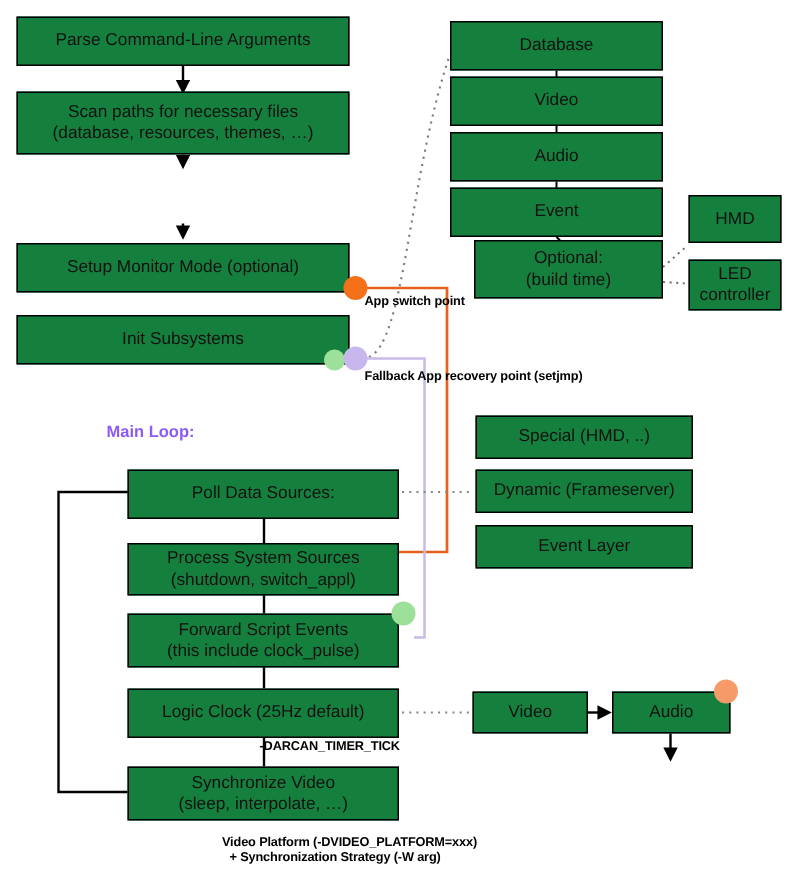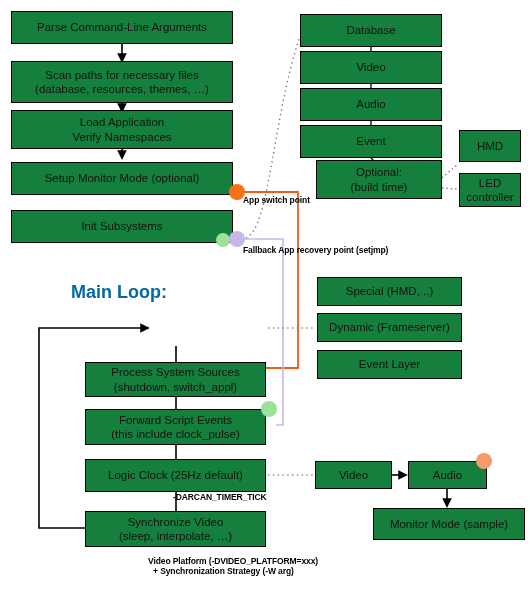--- a/index.html
+++ b/index.html
@@ -30,23 +30,23 @@
     position:absolute;
     font-size:8.5px;
     font-weight:bold;
     color:#000;
     z-index:5;
     white-space:nowrap;
     letter-spacing:-0.1px;
   }
   .section-title{
     position:absolute;
-    font-size:18px;
+    font-size:11px;
     font-weight:bold;
-    color:#0369a1;
+    color:#8b5cf6;
     z-index:5;
     white-space:nowrap;
     padding-left:16px;
   }
   .dot{
     position:absolute;
     border-radius:50%;
     z-index:4;
   }
   svg{position:absolute;left:0;top:0;overflow:visible;}
@@ -103,22 +103,20 @@
     <line x1="392" y1="475" x2="405" y2="475" stroke="#000" stroke-width="1.6" marker-end="url(#arrowBlack)"></line>
 
     <line x1="447" y1="489" x2="447" y2="505" stroke="#000" stroke-width="1.6" marker-end="url(#arrowBlack)"></line>
   </svg>
 
   <div class="node" style="left:11px;top:11px;width:222px;height:33px;">Parse Command-Line Arguments</div>
 
   <div class="node" style="left:11px;top:61px;width:222px;height:42px;">Scan paths for necessary files
 (database, resources, themes, …)</div>
 
-  <div class="node" style="left:11px;top:110px;width:222px;height:39px;">Load Application
-Verify Namespaces</div>
 
   <div class="node" style="left:11px;top:162px;width:222px;height:33px;">Setup Monitor Mode (optional)</div>
 
   <div class="node" style="left:11px;top:210px;width:222px;height:33px;">Init Subsystems</div>
 
   <div class="node" style="left:300px;top:14px;width:142px;height:33px;">Database</div>
 
   <div class="node" style="left:300px;top:51px;width:142px;height:33px;">Video</div>
 
   <div class="node" style="left:300px;top:88px;width:142px;height:33px;">Audio</div>
@@ -142,20 +140,21 @@
   <div class="dot" style="left:261px;top:401px;width:16px;height:16px;background:#9de09a;"></div>
 
   <div class="dot" style="left:476px;top:453px;width:16px;height:16px;background:#f79a6a;"></div>
 
   <div class="label" style="left:243px;top:195px;">App switch point</div>
 
   <div class="label" style="left:243px;top:245px;">Fallback App recovery point (setjmp)</div>
 
   <div class="section-title" style="left:55px;top:282px;">Main Loop:</div>
 
+  <div class="node" style="left:85px;top:313px;width:181px;height:33px;">Poll Data Sources:</div>
 
   <div class="node" style="left:85px;top:362px;width:181px;height:35px;">Process System Sources
 (shutdown, switch_appl)</div>
 
   <div class="node" style="left:85px;top:409px;width:181px;height:36px;">Forward Script Events
 (this include clock_pulse)</div>
 
   <div class="node" style="left:85px;top:459px;width:181px;height:33px;">Logic Clock (25Hz default)</div>
 
   <div class="node" style="left:85px;top:511px;width:181px;height:36px;">Synchronize Video
@@ -170,15 +169,14 @@
   <div class="node" style="left:317px;top:277px;width:145px;height:29px;">Special (HMD, ..)</div>
 
   <div class="node" style="left:317px;top:313px;width:145px;height:29px;">Dynamic (Frameserver)</div>
 
   <div class="node" style="left:317px;top:350px;width:145px;height:29px;">Event Layer</div>
 
   <div class="node" style="left:315px;top:461px;width:77px;height:28px;">Video</div>
 
   <div class="node" style="left:408px;top:461px;width:79px;height:28px;">Audio</div>
 
-  <div class="node" style="left:373px;top:508px;width:152px;height:32px;">Monitor Mode (sample)</div>
 
 </div>
 
 </body></html>

